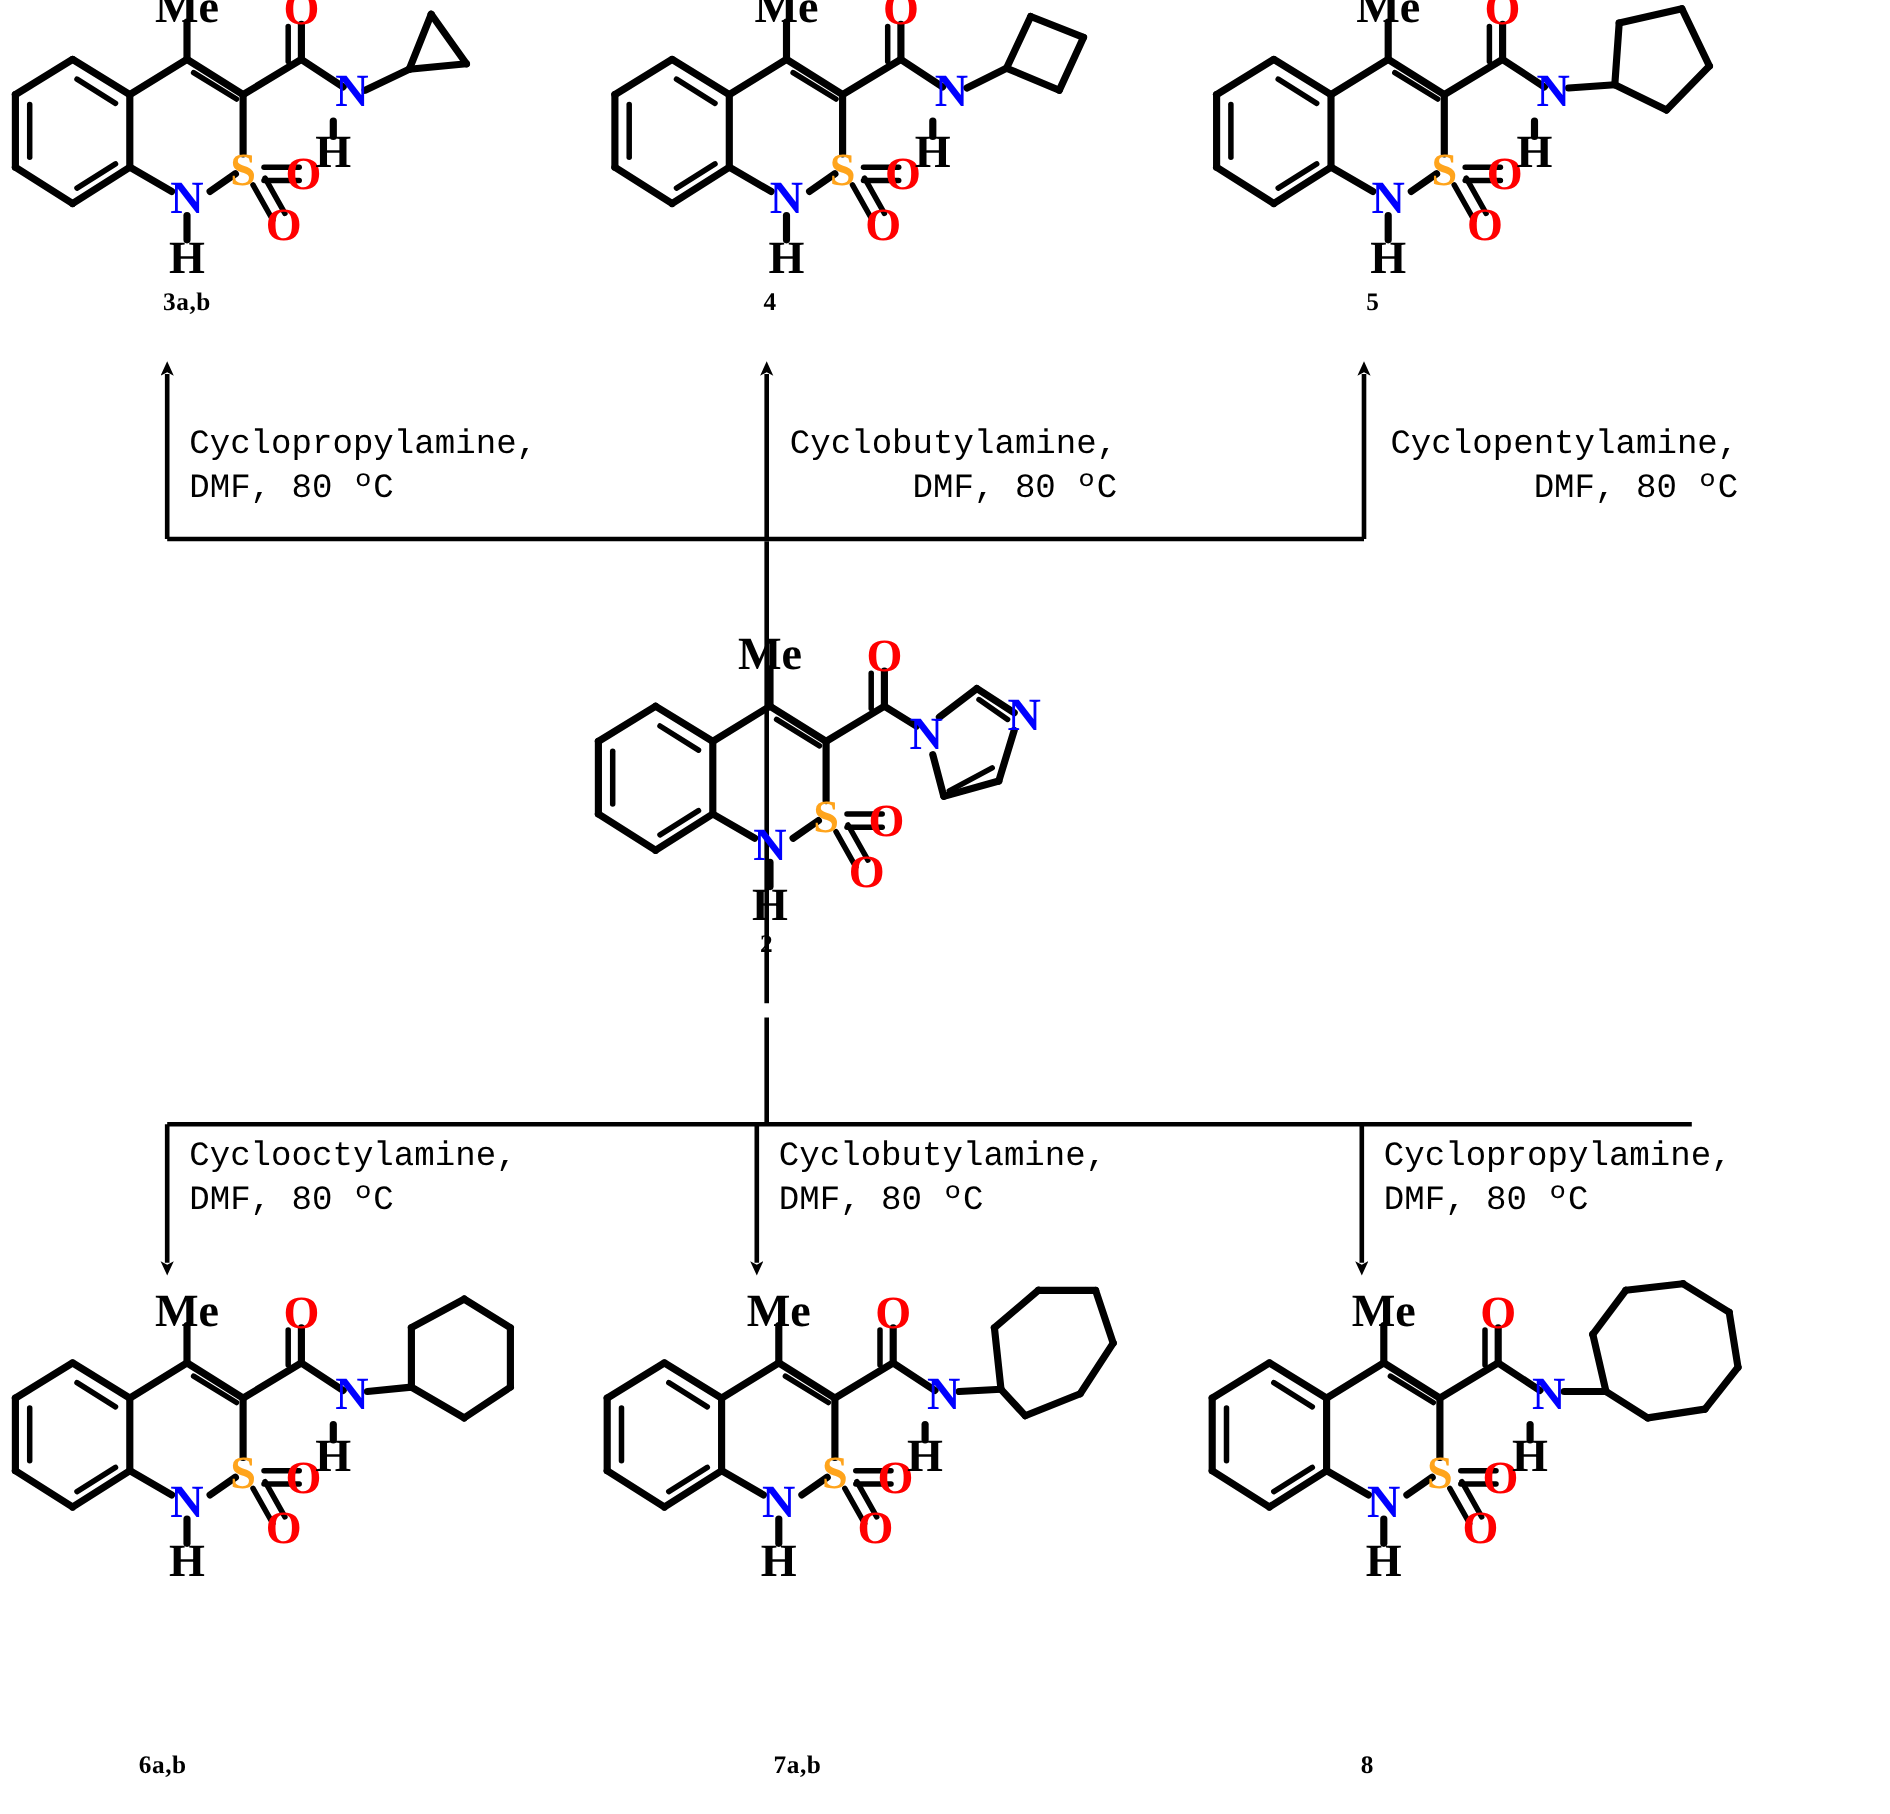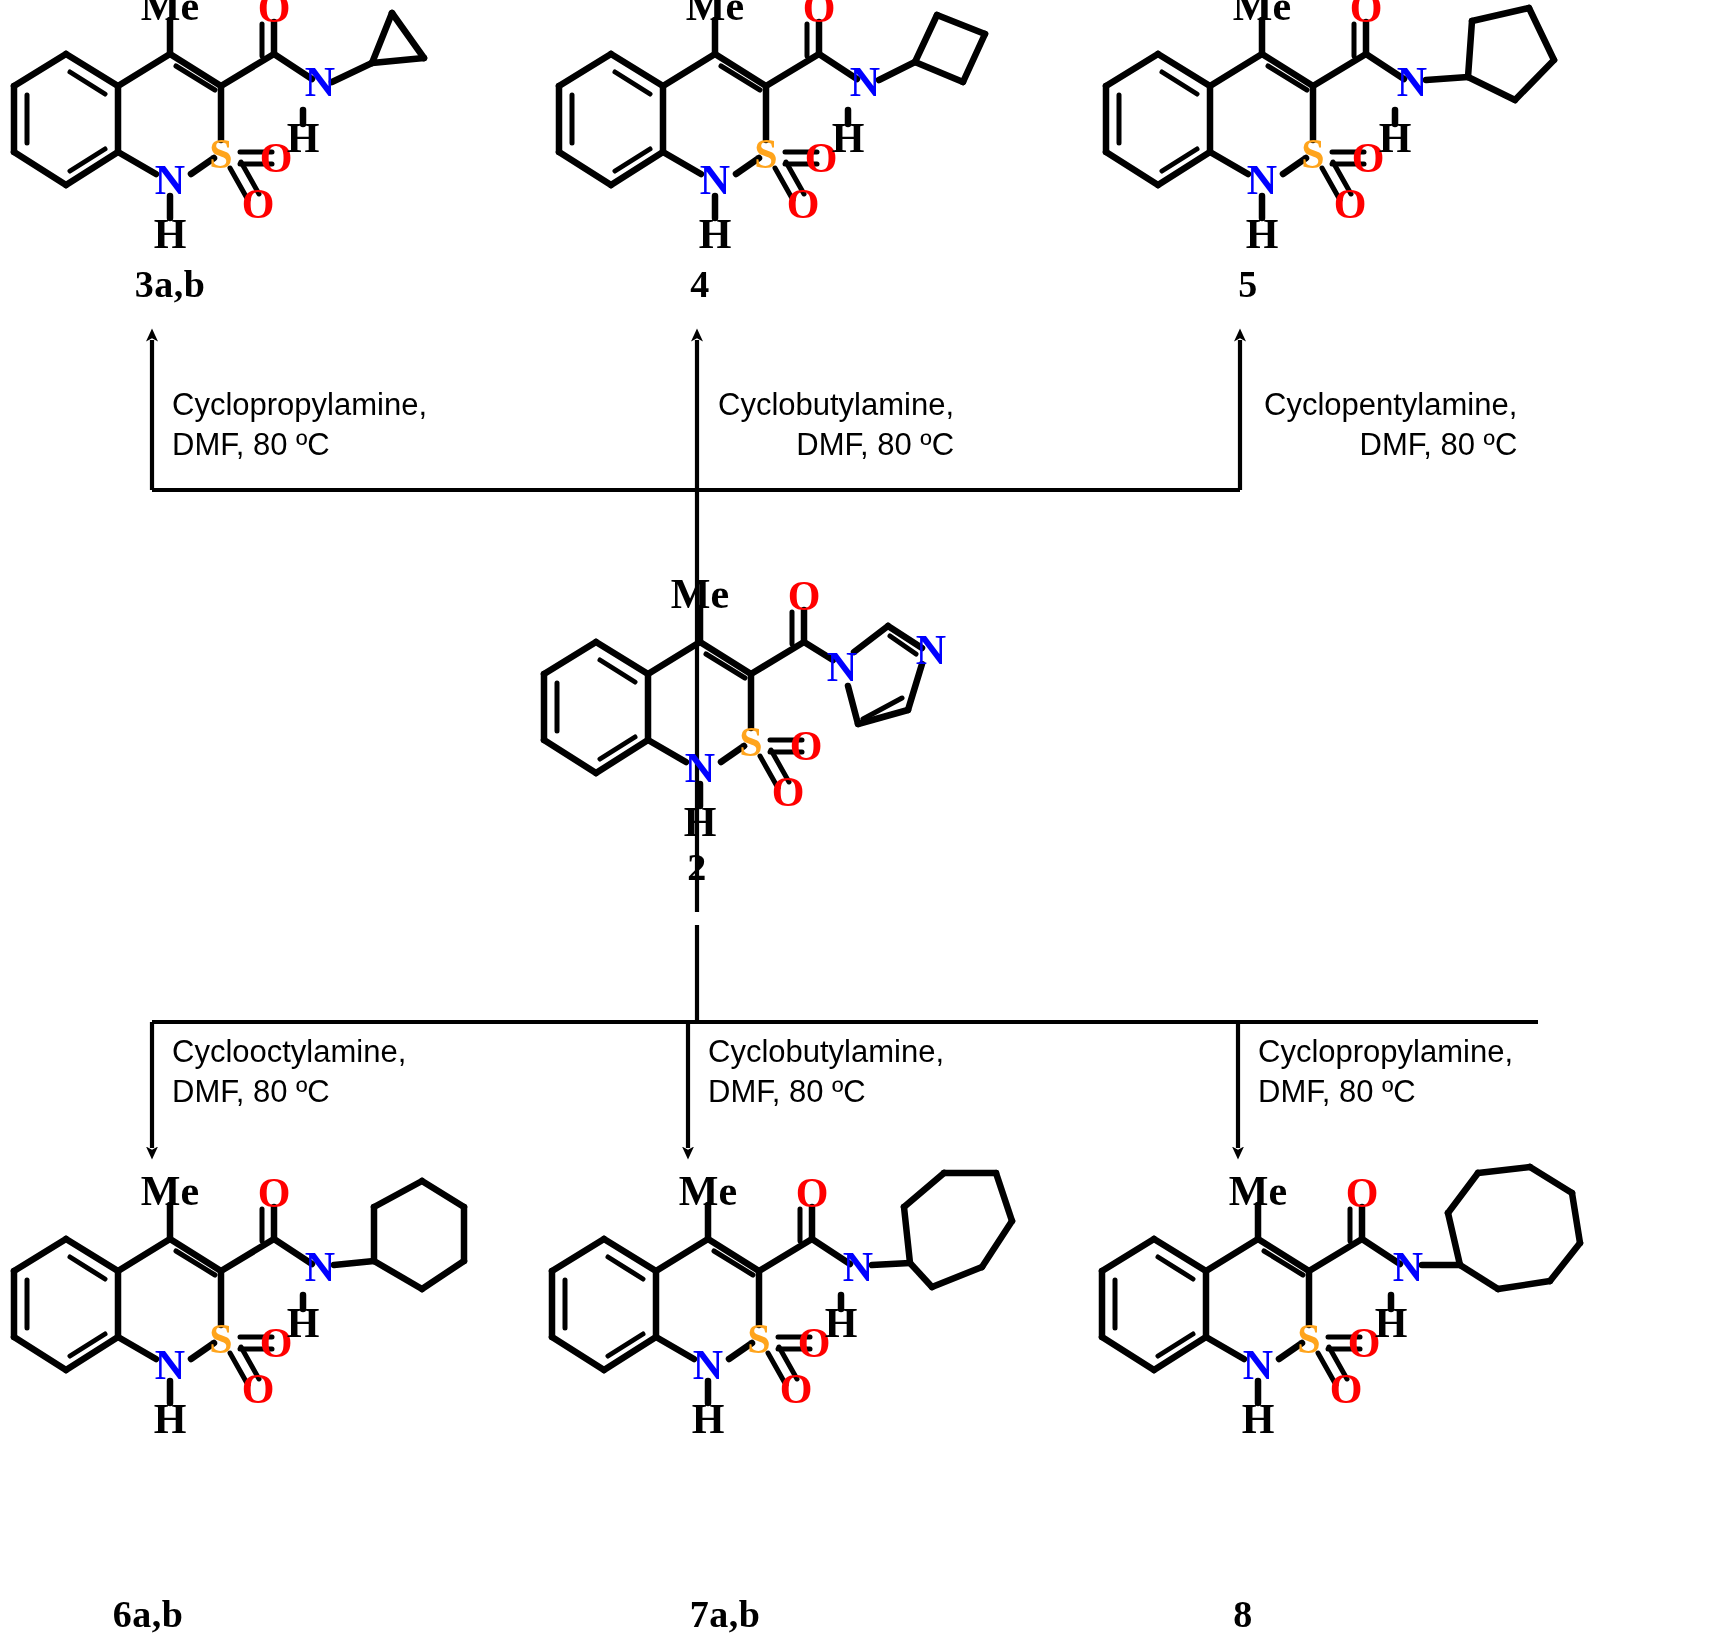--- a/index.html
+++ b/index.html
@@ -18,29 +18,29 @@
     background: #ffffff;
     overflow: hidden;
   }
   .struct {
     position: absolute;
   }
   .cmpd-label {
     position: absolute;
     font-family: "Liberation Serif", "DejaVu Serif", serif;
     font-weight: bold;
-    font-size: 38px;
+    font-size: 23px;
     letter-spacing: 0.5px;
     white-space: nowrap;
     text-align: center;
     transform: translateX(-50%);
   }
   .cond {
     position: absolute;
-    font-family: Liberation Sans, sans-serif;
+    font-family: Liberation Mono, monospace;
     font-size: 31px;
     line-height: 1.30;
     white-space: nowrap;
     color: #000000;
   }
   .cond .line2 { display: block; }
   svg { display: block; overflow: visible; }
   .arrows {
     position: absolute;
     left: 0;

